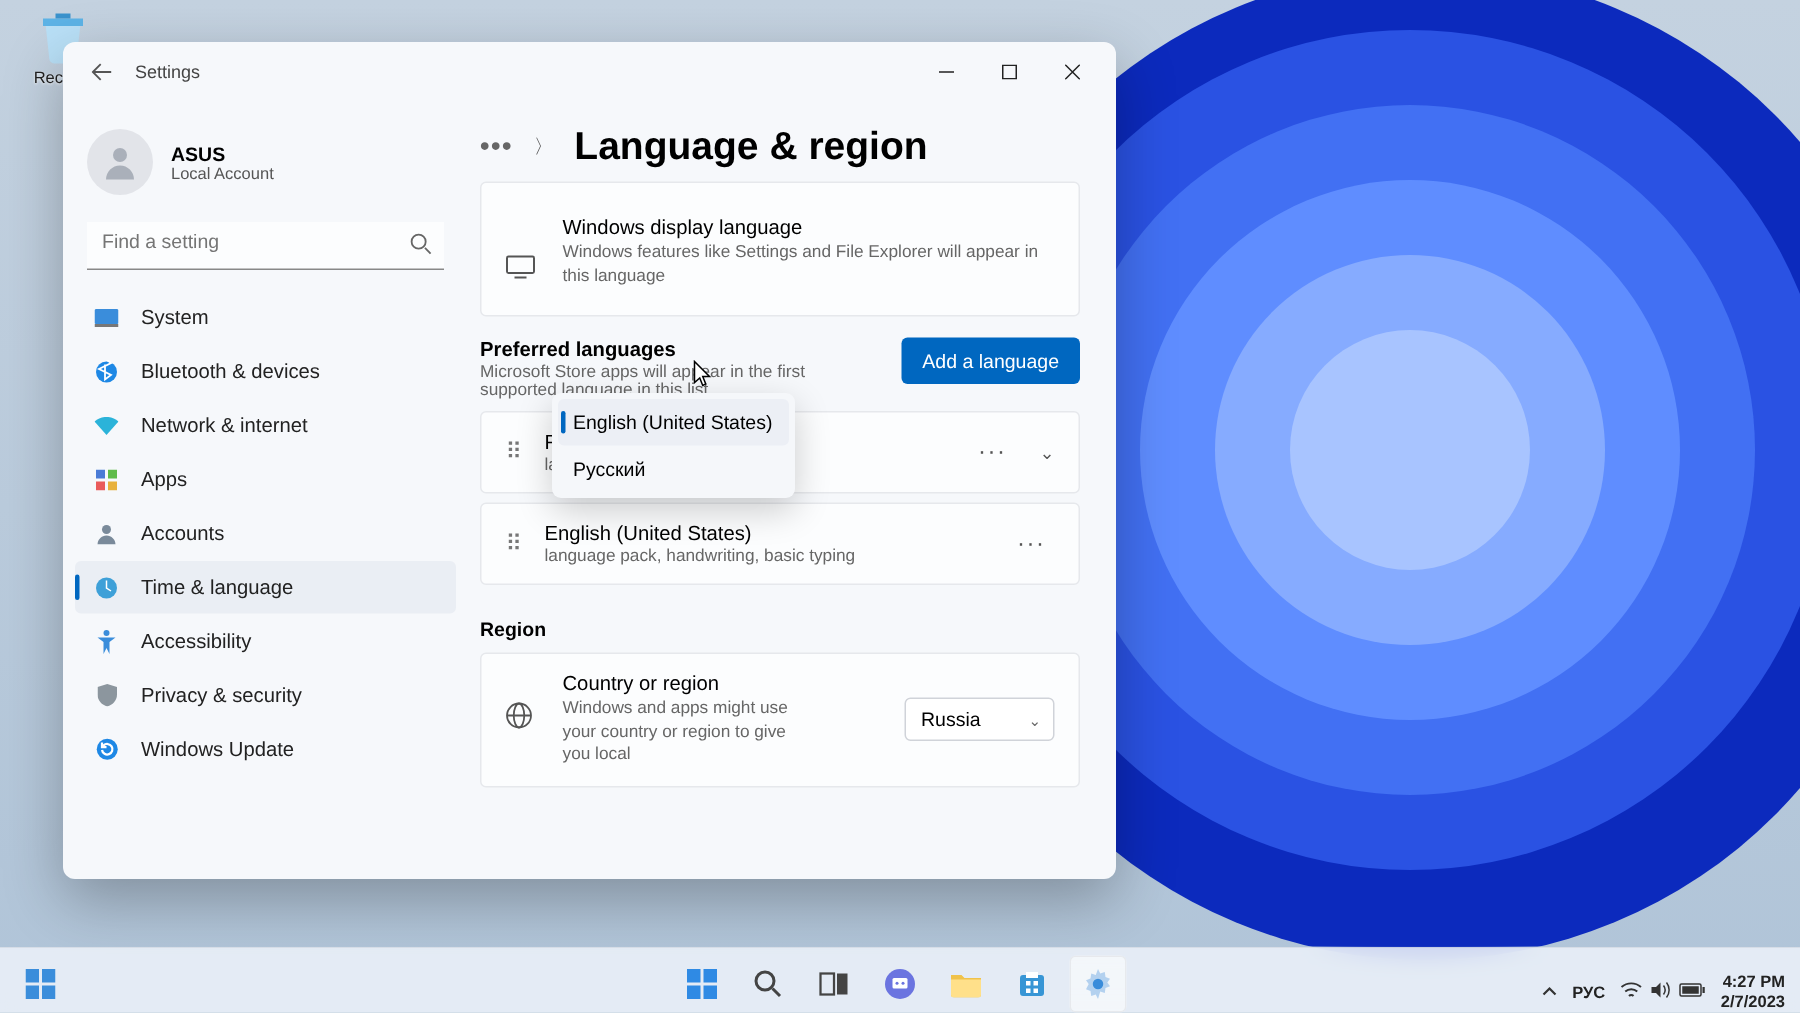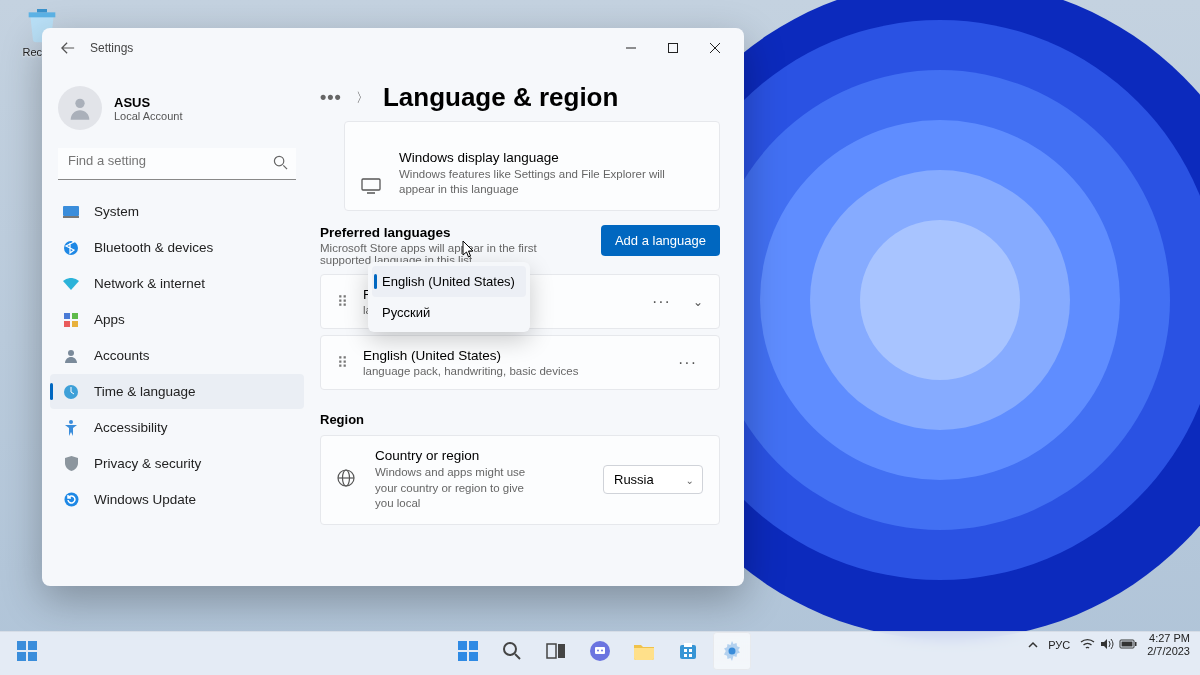--- a/index.html
+++ b/index.html
@@ -63,21 +63,21 @@
 .crumb { display:flex; align-items:center; gap:14px; padding:6px 0 8px;}
 .crumb .dots{ color:#666; font-size:18px; letter-spacing:1px; font-weight:bold;}
 .crumb .chev{ color:#555; font-size:13px;}
 .crumb h1{ font-size:26px; font-weight:600;text-align:center;}
 .section-label{ font-size:13px; font-weight:600; margin:6px 0 8px;}
 .card { background:#fcfdfe; border:1px solid #e6e8ec; border-radius:4px; padding:12px 16px; margin-bottom:6px; display:flex; align-items:center; gap:16px;}
 .card .cicon{ width:22px; color:#555; flex-shrink:0;}
 .card .ctxt{ flex:1;}
 .card .ct-title{ font-size:13.5px;}
 .card .ct-sub{ font-size:11.5px; color:#666; line-height:1.35; margin-top:2px;}
-.card.tall{ min-height:90px; align-items:flex-end; padding-top:16px;margin-left:24px;}
+.card.tall{ min-height:90px; align-items:center; padding-top:16px;}
 .card.tall .cicon{ margin-top:24px;}
 
 .pref-head{ display:flex; align-items:flex-start; gap:12px; margin-top:14px; margin-bottom:8px;}
 .pref-head .txt{ flex:1;}
 .pref-head .pt{ font-size:13.5px; font-weight:600;}
 .pref-head .ps{ font-size:11.5px; color:#666; margin-top:2px; max-width:230px;}
 .btn-primary{ background:#0067c0; color:#fff; border:none; border-radius:4px; padding:8px 14px; font-size:13px; cursor:pointer;}
 .drag{ color:#777; font-size:15px; letter-spacing:-1px; line-height:8px;}
 .lang-name{ font-size:13.5px;}
 .lang-sub{ font-size:11.5px; color:#666; margin-top:2px;}
@@ -94,21 +94,21 @@
 .dd-item{ padding:8px 10px; font-size:13px; border-radius:4px; position:relative;}
 .dd-item.sel{ background:#eceff5;}
 .dd-item.sel::before{ content:""; position:absolute; left:2px; top:8px; bottom:8px; width:3px; background:#0067c0; border-radius:2px;}
 
 .cursor{ position:absolute; left:462px; top:240px; z-index:99; pointer-events:none;}
 
 .taskbar{
   position:absolute; left:0; right:0; bottom:0; height:44px;
   background:rgba(235,240,248,.88); backdrop-filter:blur(6px);
   border-top:1px solid rgba(0,0,0,.06);
-  display:flex; align-items:flex-start;
+  display:flex; align-items:flex-end;font-weight:bold;
 }
 .tb-center{ position:absolute; left:50%; transform:translateX(-50%); display:flex; gap:6px;}
 .tb-btn{ width:38px; height:38px; display:flex; align-items:center; justify-content:center; border-radius:4px;}
 .tb-btn.active{ background:rgba(255,255,255,.6); box-shadow:inset 0 0 0 1px rgba(0,0,0,.05);}
 .tb-left{ padding-left:8px;}
 .tb-right{ margin-left:auto; display:flex; align-items:center; gap:10px; padding-right:10px; font-size:11px; color:#222;}
 .tb-right .stack{ text-align:right; line-height:1.2;}
 .tray-ic{ display:flex; align-items:center; gap:5px;}
 </style>
 </head>
@@ -304,21 +304,21 @@
           <div class="lang-sub">language pack</div>
         </div>
         <span class="more">···</span>
         <span class="chev-dn">⌄</span>
       </div>
 
       <div class="card">
         <div class="drag">⠿</div>
         <div class="ctxt">
           <div class="lang-name">English (United States)</div>
-          <div class="lang-sub">language pack, handwriting, basic devices</div>
+          <div class="lang-sub">language pack, handwriting, basic typing</div>
         </div>
         <span class="more">···</span>
       </div>
 
       <div class="section-label" style="margin-top:22px">Region</div>
 
       <div class="card">
         <div class="cicon"><svg width="18" height="18" viewBox="0 0 18 18">
               <circle cx="9" cy="9" r="8" fill="none" stroke="#555" stroke-width="1.2"></circle>
               <ellipse cx="9" cy="9" rx="3.5" ry="8" fill="none" stroke="#555" stroke-width="1.2"></ellipse>

